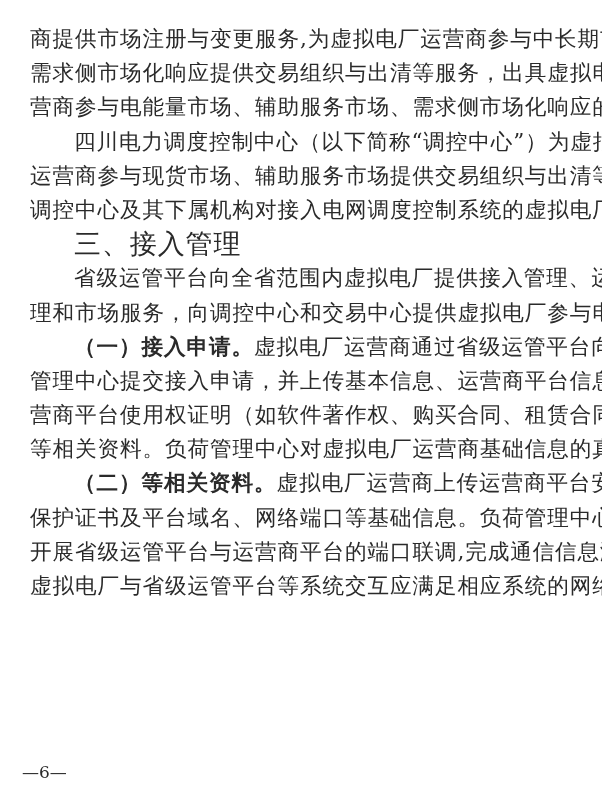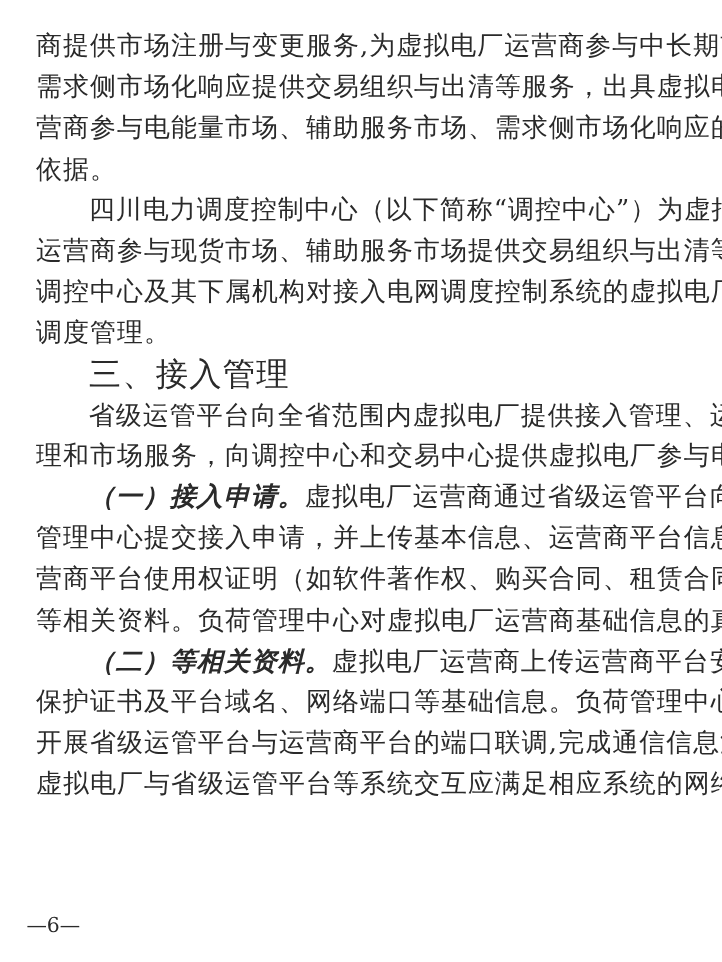--- a/index.html
+++ b/index.html
@@ -4,38 +4,36 @@
 <style>
   html, body { margin:0; padding:0; background:#ffffff; }
   body { width:602px; height:802px; position:relative; overflow:hidden;
          font-family: "DejaVu Serif", "Liberation Serif", serif; color:#2a2a2a; }
   .page { position:absolute; left:30px; top:22px; width:538px; }
   .line { height:34.2px; line-height:34.2px; font-size:21.6px; white-space:nowrap;
           letter-spacing:0.9px; text-align:justify; text-align-last:justify; }
   .line.last { text-align-last:left; }
   .indent { padding-left:44px; }
   .heading { font-family:"DejaVu Sans","Liberation Sans",sans-serif; font-size:27px; text-align-last:left; }
-  .bold { font-weight:bold; font-family:"DejaVu Sans","Liberation Sans",sans-serif;font-style:italic; }
+  .bold { font-weight:bold; font-family:"DejaVu Sans","Liberation Sans",sans-serif; }
   .pagenum { position:absolute; left:22px; top:762px; font-size:17px; letter-spacing:0; }
 </style>
 </head>
 <body>
 
 <div class="page">
   <div>
     <div class="line">商提供市场注册与变更服务,为虚拟电厂运营商参与中长期市场、</div>
     <div class="line">需求侧市场化响应提供交易组织与出清等服务，出具虚拟电厂运</div>
     <div class="line">营商参与电能量市场、辅助服务市场、需求侧市场化响应的结算</div>
-    <div class="line last">依据。</div>
   </div>
   <div>
     <div class="line indent">四川电力调度控制中心（以下简称“调控中心”）为虚拟电厂</div>
     <div class="line">运营商参与现货市场、辅助服务市场提供交易组织与出清等服务,</div>
     <div class="line">调控中心及其下属机构对接入电网调度控制系统的虚拟电厂实施</div>
-    <div class="line last">调度管理。</div>
   </div>
   <div class="line indent heading">三、接入管理</div>
   <div>
     <div class="line indent">省级运管平台向全省范围内虚拟电厂提供接入管理、运行管</div>
     <div class="line">理和市场服务，向调控中心和交易中心提供虚拟电厂参与电力市</div>
   </div>
   <div>
     <div class="line indent"><span class="bold">（一）接入申请。</span><span>虚拟电厂运营商通过省级运管平台向负荷</span></div>
     <div class="line">管理中心提交接入申请，并上传基本信息、运营商平台信息、运</div>
     <div class="line">营商平台使用权证明（如软件著作权、购买合同、租赁合同等）</div>

